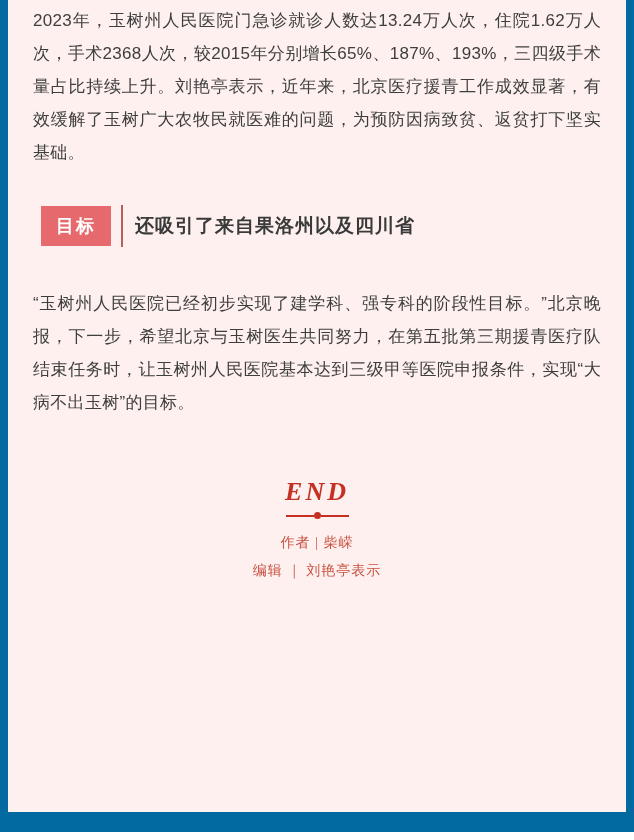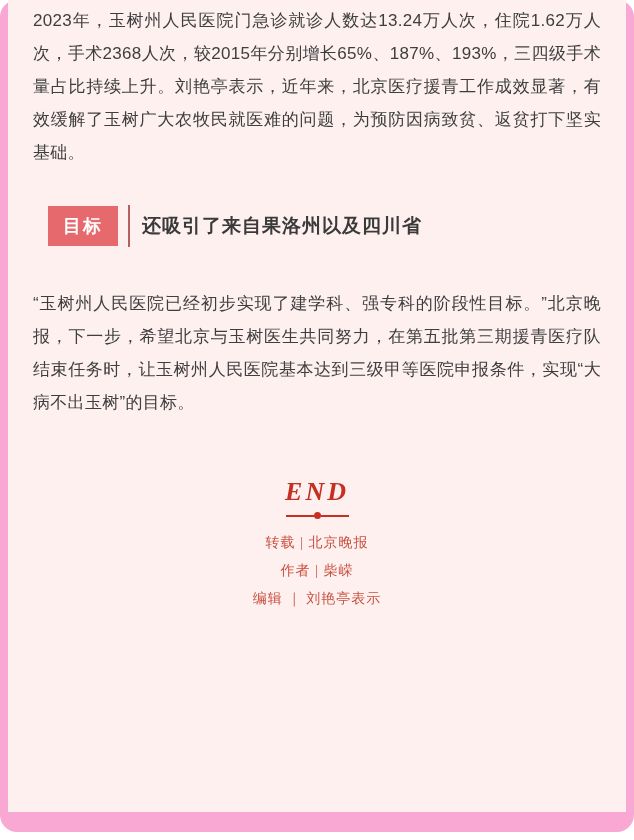--- a/index.html
+++ b/index.html
@@ -7,43 +7,42 @@
     padding: 0;
     background: #ffffff;
     width: 634px;
     height: 840px;
     font-family: "Liberation Sans", "DejaVu Sans", sans-serif;
     overflow: hidden;
   }
   .page {
     width: 634px;
     height: 832px;
-    background: #f9a8d4;
-    border-radius: 17px;
+    background: #0369a1;
   }
   .panel {
     margin: 0 8px;
     height: 812px;
     background: #fdf0ef;
     box-sizing: border-box;
     padding: 4px 25px 0 25px;
   }
   .para {
     font-size: 17px;
     line-height: 33px;
     color: #3e3e3e;
     text-align: justify;
     text-justify: inter-ideograph;
     margin: 0 0 32px 0;
     letter-spacing: 0.3px;
   }
   .section-row {
     display: flex;
     align-items: center;
-    margin: 36px 0 40px 15px;
+    margin: 36px 0 40px 8px;
   }
   .goal-badge {
     background: #e5696d;
     color: #ffffff;
     font-size: 18px;
     font-weight: 700;
     padding: 8px 15px;
     letter-spacing: 2px;
     flex: 0 0 auto;
   }
@@ -119,20 +118,19 @@
     <p class="para">“玉树州人民医院已经初步实现了建学科、强专科的阶段性目标。”北京晚报，下一步，希望北京与玉树医生共同努力，在第五批第三期援青医疗队结束任务时，让玉树州人民医院基本达到三级甲等医院申报条件，实现“大病不出玉树”的目标。</p>
 
     <div class="end-block">
       <span class="end-text">END</span>
       <div class="end-divider">
         <span class="line"></span>
         <span class="dot"></span>
         <span class="line"></span>
       </div>
       <div class="credits">
-        <p class="credit-line">转载 | 北京晚报</p>
         <p class="credit-line">作者 | 柴嵘</p>
         <p class="credit-line">编辑 ｜ 刘艳亭表示</p>
       </div>
     </div>
 
   </div>
 </div>
 
 </body></html>

